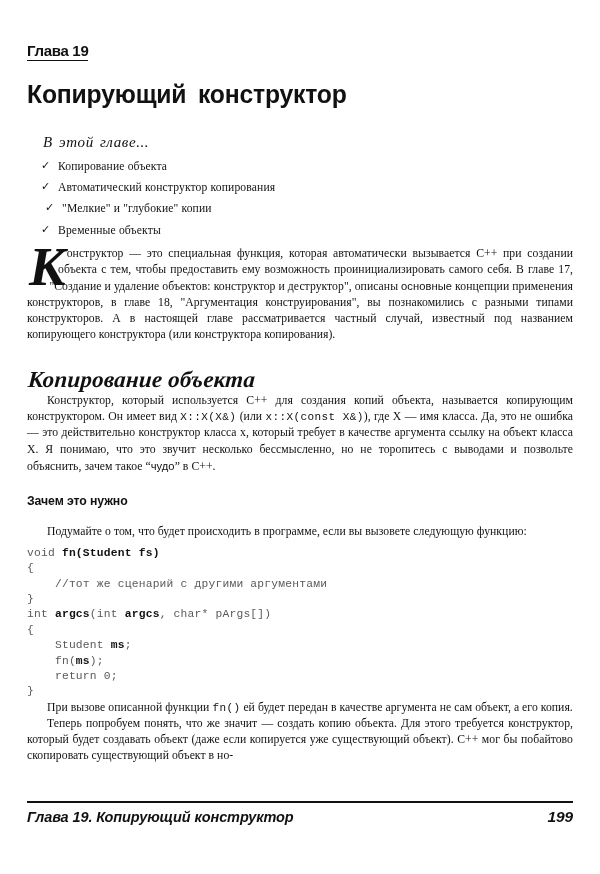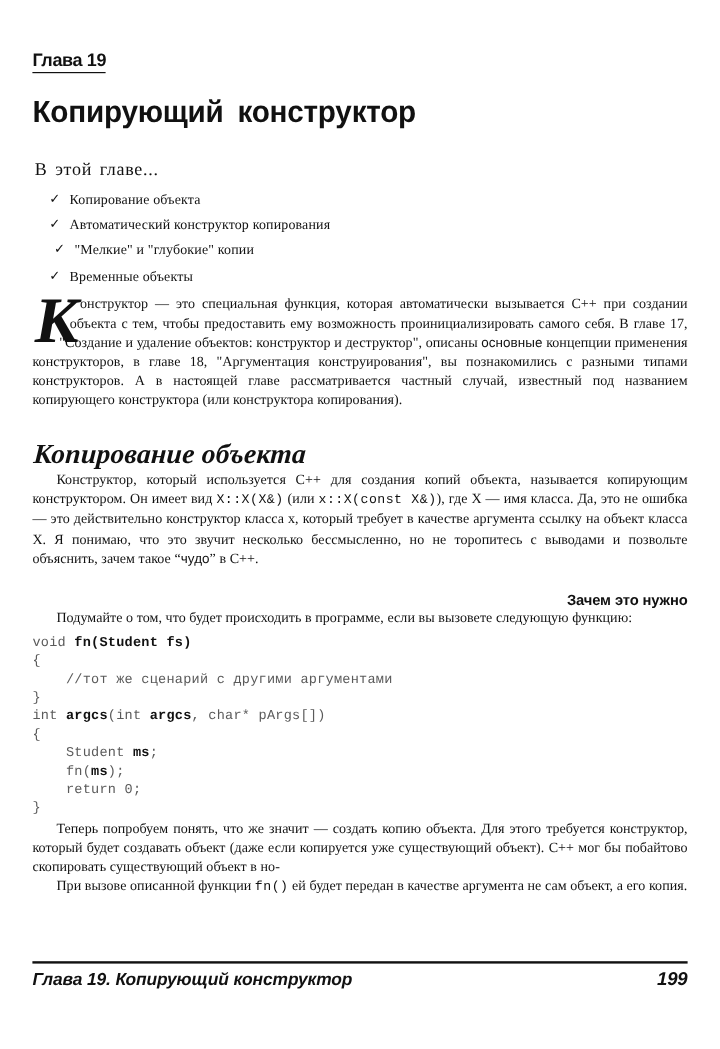--- a/index.html
+++ b/index.html
@@ -53,25 +53,26 @@
     word-spacing: 5px;
     margin-top: 19px;
     line-height: 1.1;
     transform: scaleX(0.97);
     transform-origin: left center;
   }
 
   
   .inchapter-head {
     font-family: "Liberation Serif", "DejaVu Serif", serif;
+    font-style: italic;
     font-size: 15px;
     letter-spacing: 0.6px;
     word-spacing: 2px;
     margin-top: 26px;
-    margin-left: 2px;
+    margin-left: 16px;
   }
 
   .toc-list {
     list-style: none;
     margin: 10px 0 0 0;
     padding: 0;
   }
   .toc-list li {
     font-size: 11.6px;
     line-height: 1.0;
@@ -130,23 +131,22 @@
     margin-bottom: 0;
     transform: skewX(-4deg);
     transform-origin: left bottom;
   }
 
   .subsection-head {
     font-family: "Liberation Sans", "DejaVu Sans", sans-serif;
     font-weight: bold;
     font-size: 12.3px;
     margin-top: 19px;
-    margin-bottom: 0;
+    margin-bottom: 16px;
     letter-spacing: -0.1px;
-    text-align: right;
   }
 
   .para-gap { margin-top: 9px; }
   .para-gap-sm { margin-top: 7px; }
 
   
   pre.code {
     font-family: "Liberation Mono", "DejaVu Sans Mono", monospace;
     font-size: 11.3px;
     line-height: 15.4px;
@@ -237,25 +237,25 @@
 <span>{</span>
 <span>    //тот же сценарий с другими аргументами</span>
 <span>}</span>
 <span>int </span><b>argcs</b><span>(int </span><b>argcs</b><span>, char* pArgs[])</span>
 <span>{</span>
 <span>    Student </span><b>ms</b><span>;</span>
 <span>    fn(</span><b>ms</b><span>);</span>
 <span>    return 0;</span>
 <span>}</span></pre>
 
-    <p class="body indent">Теперь попробуем понять, что же значит — создать копию объекта. Для этого требуется конструктор, который будет создавать объект (даже если копируется уже существующий объект). С++ мог бы побайтово скопировать существующий объект в но-</p>
-
     <p class="body indent para-gap-sm">
       <span>При вызове описанной функции </span><span class="mono">fn()</span><span> ей будет передан в качестве аргумента не сам объект, а его копия.</span>
     </p>
+
+    <p class="body indent">Теперь попробуем понять, что же значит — создать копию объекта. Для этого требуется конструктор, который будет создавать объект (даже если копируется уже существующий объект). С++ мог бы побайтово скопировать существующий объект в но-</p>
 
   </div>
 
   <div class="footer-rule"></div>
 
   <div class="footer">
     <span>Глава 19. Копирующий конструктор</span>
     <span class="page-no">199</span>
   </div>
 </div>

